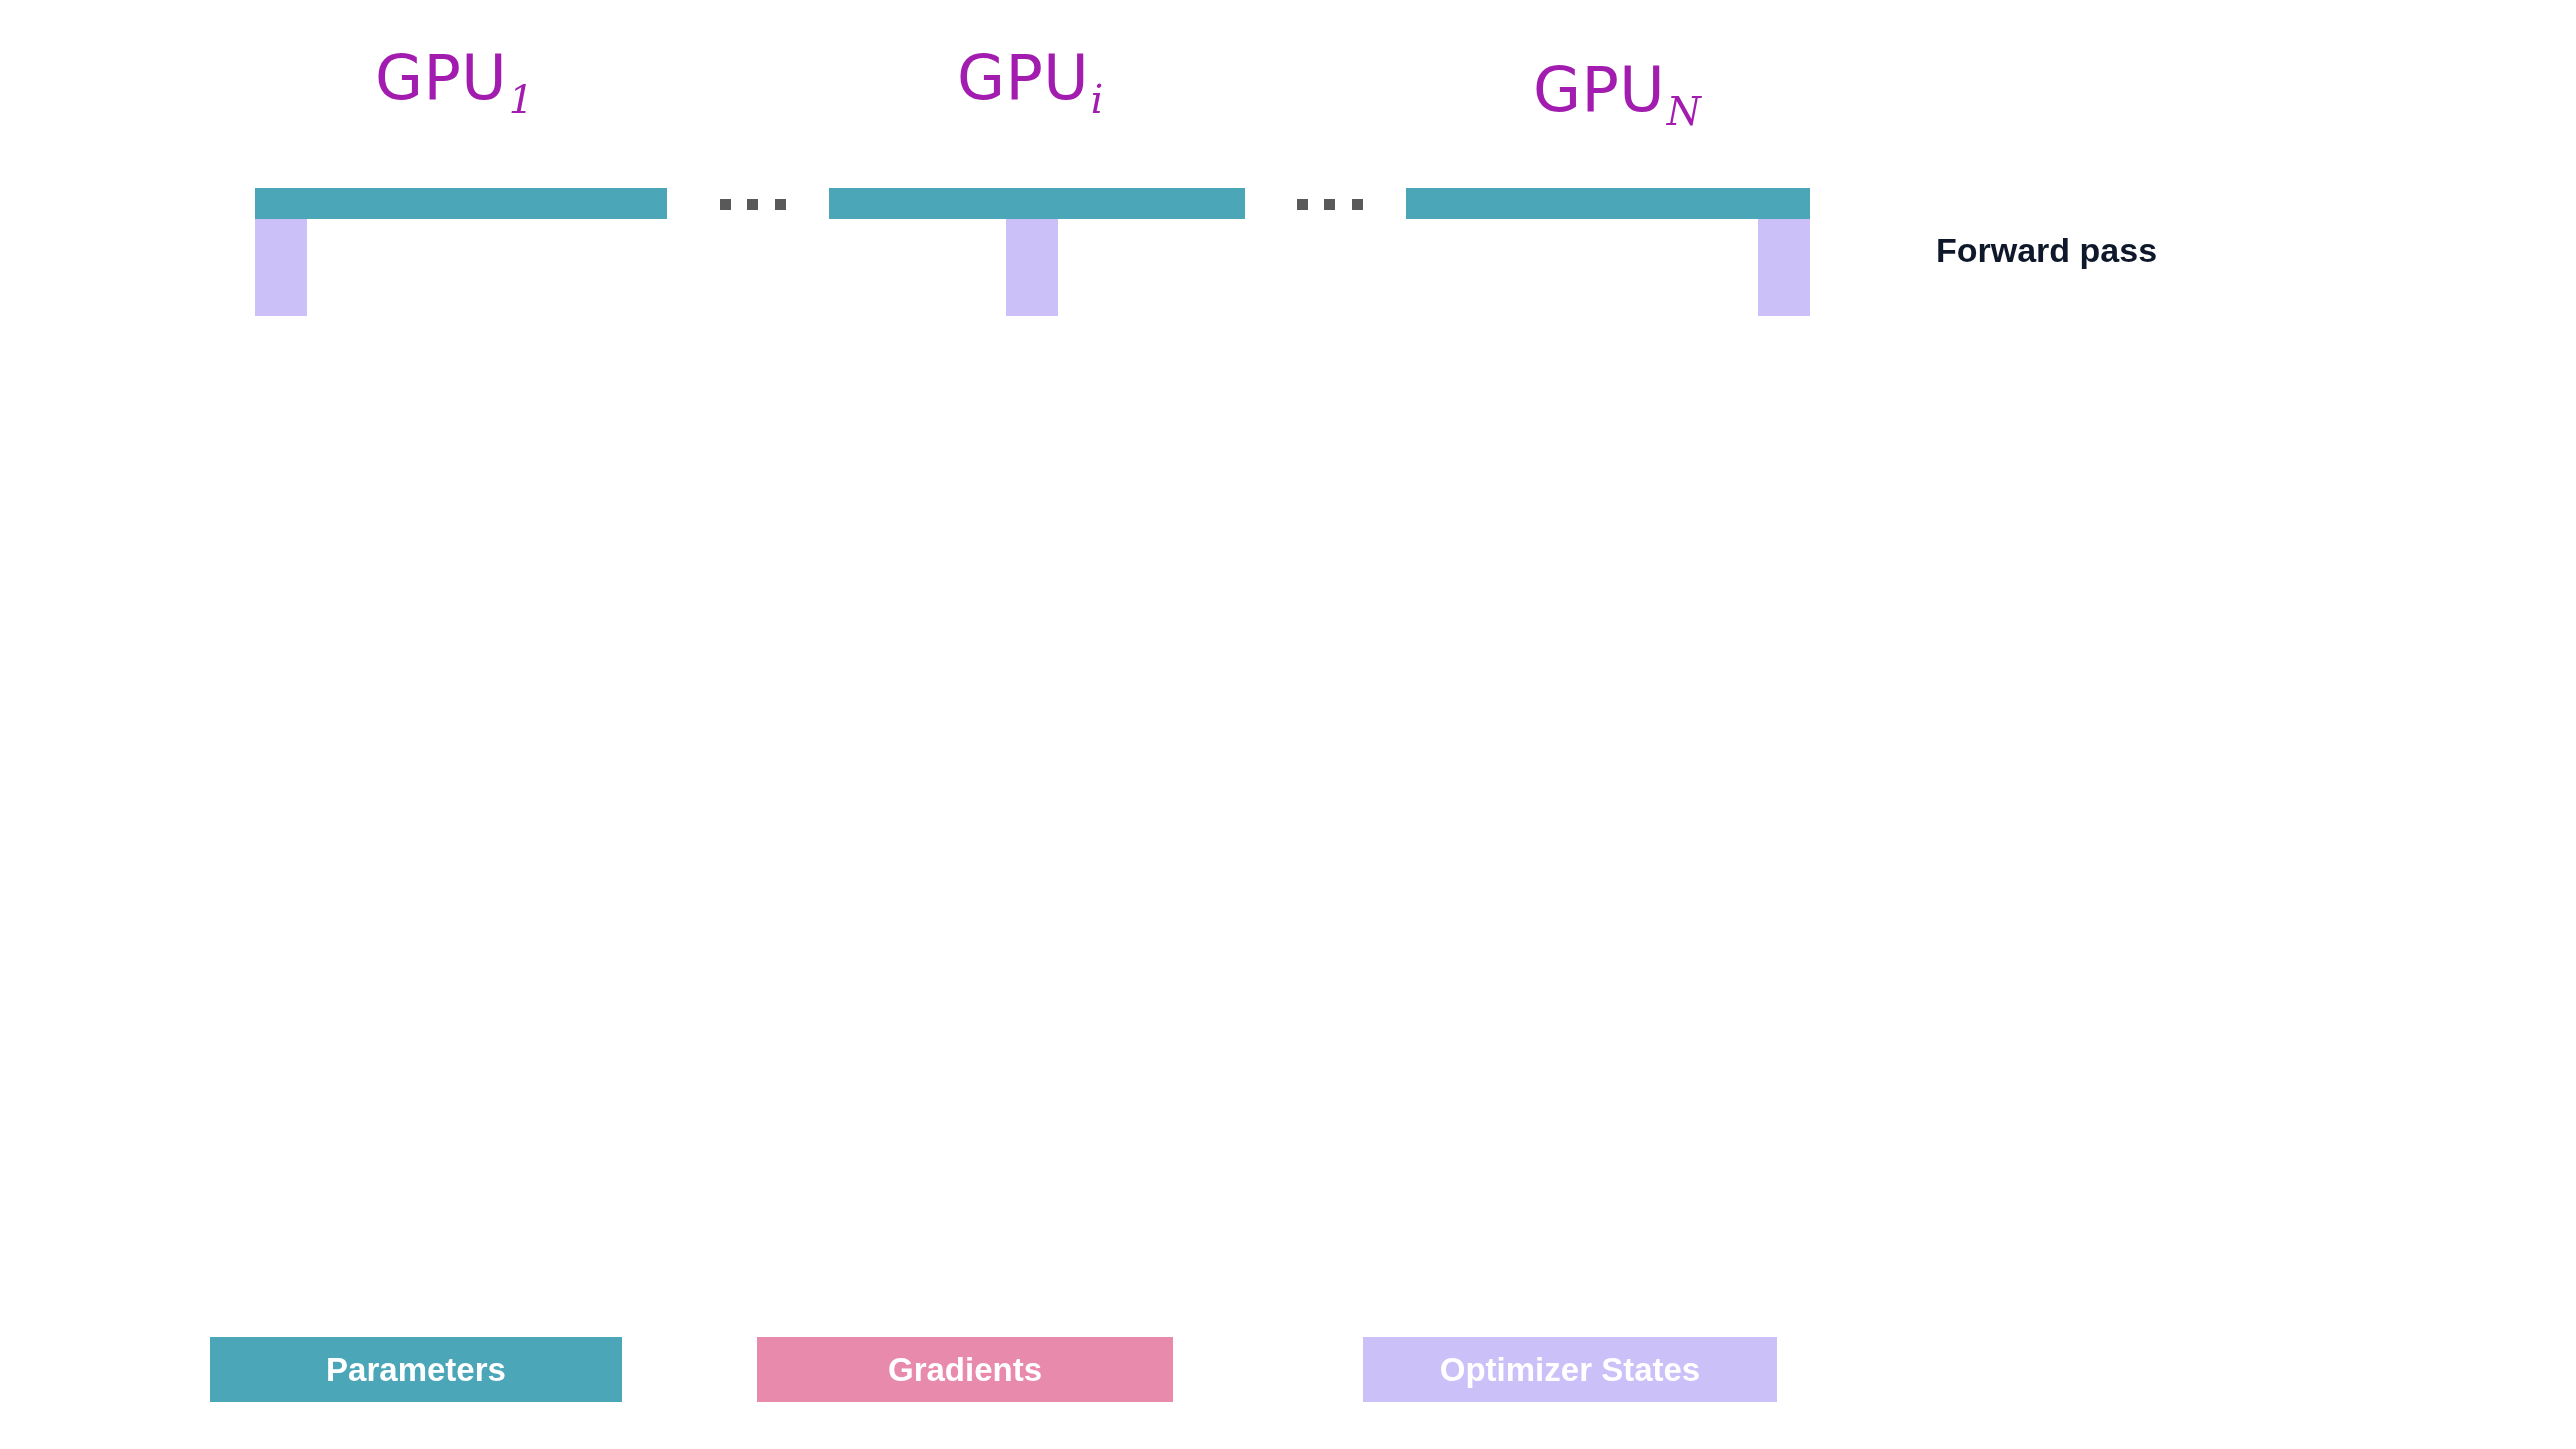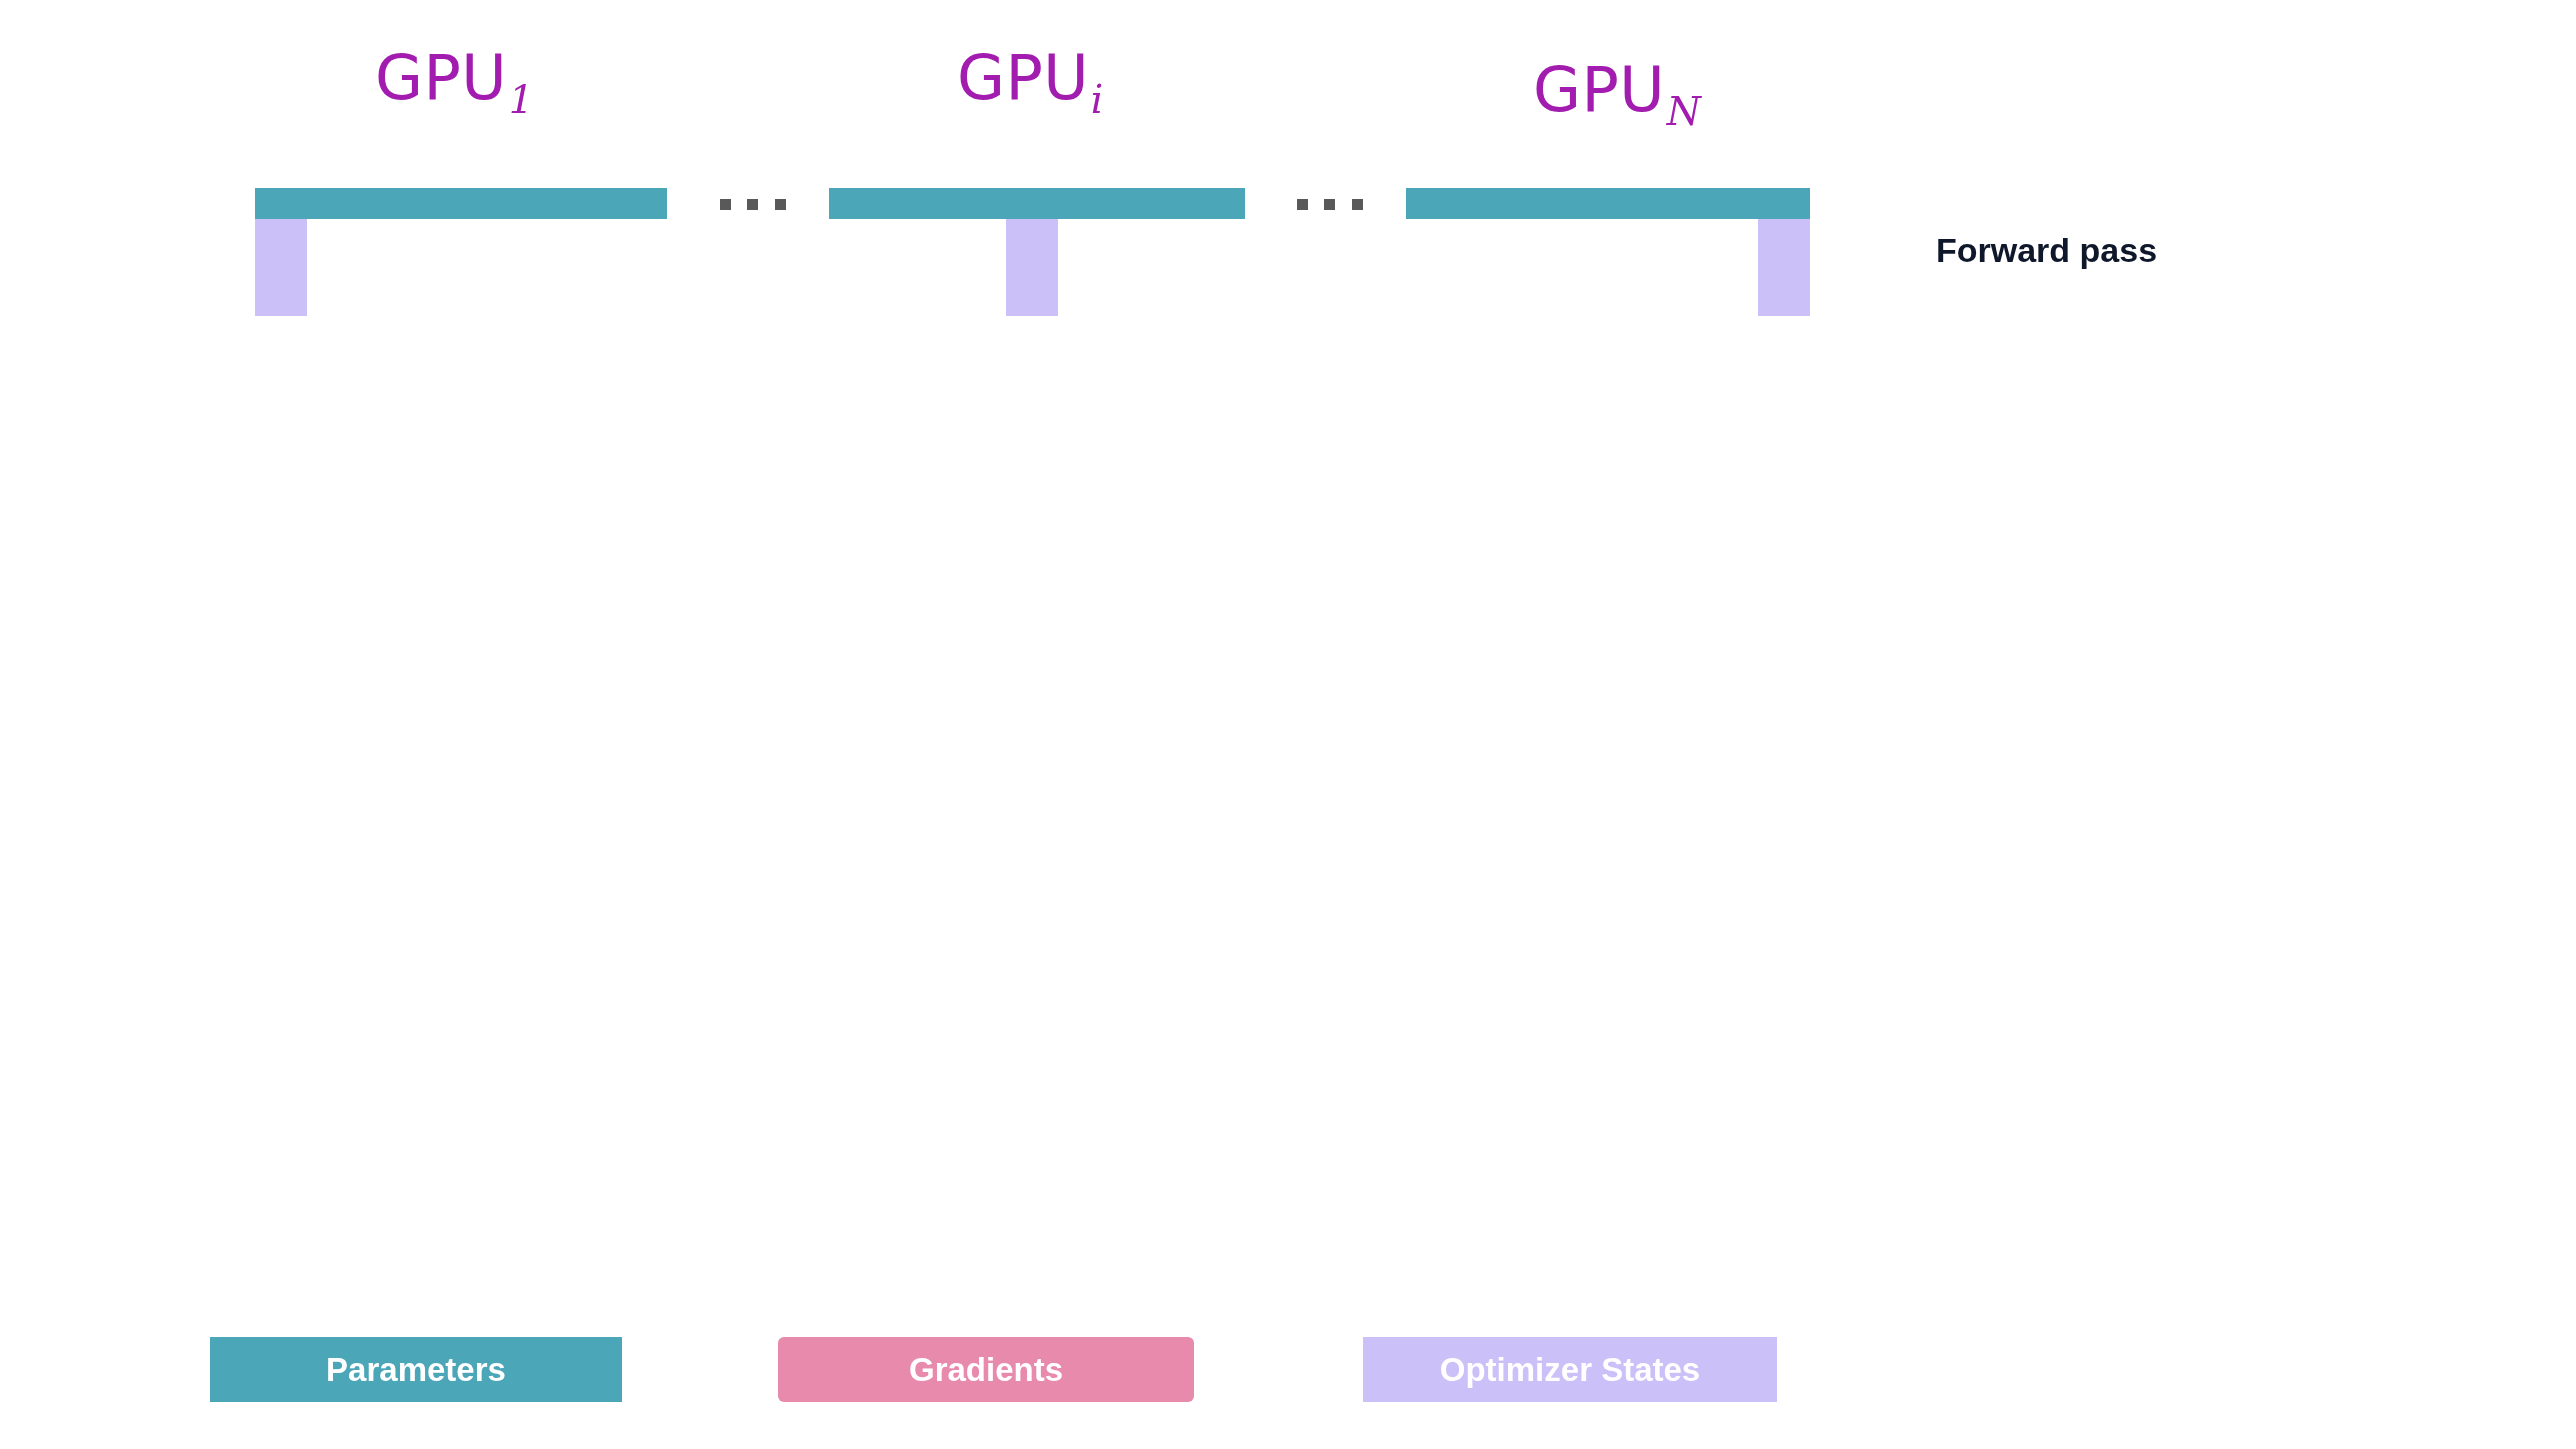--- a/index.html
+++ b/index.html
@@ -96,21 +96,21 @@
   }
   .legend-item .legend-text {
     font-family: "Liberation Sans", sans-serif;
     font-weight: bold;
     font-size: 33px;
     line-height: 1;
     color: #ffffff;
     white-space: nowrap;
   }
   .legend-params    { left: 0px;    width: 412px; background: #4BA6B7; }
-  .legend-grads     { left: 568px;  width: 416px; background: #E88AAB; border-radius: 6px; }
+  .legend-grads     { left: 547px;  width: 416px; background: #E88AAB; }
   .legend-optim     { left: 1153px; width: 414px; background: #CBC0F7; align-items: center; }
 </style>
 </head>
 <body>
 
 <div id="canvas">
 
   <div class="gpu-label" style="left:375px; top:47px;">
     <span>GPU</span><span class="sub">1</span>
   </div>

